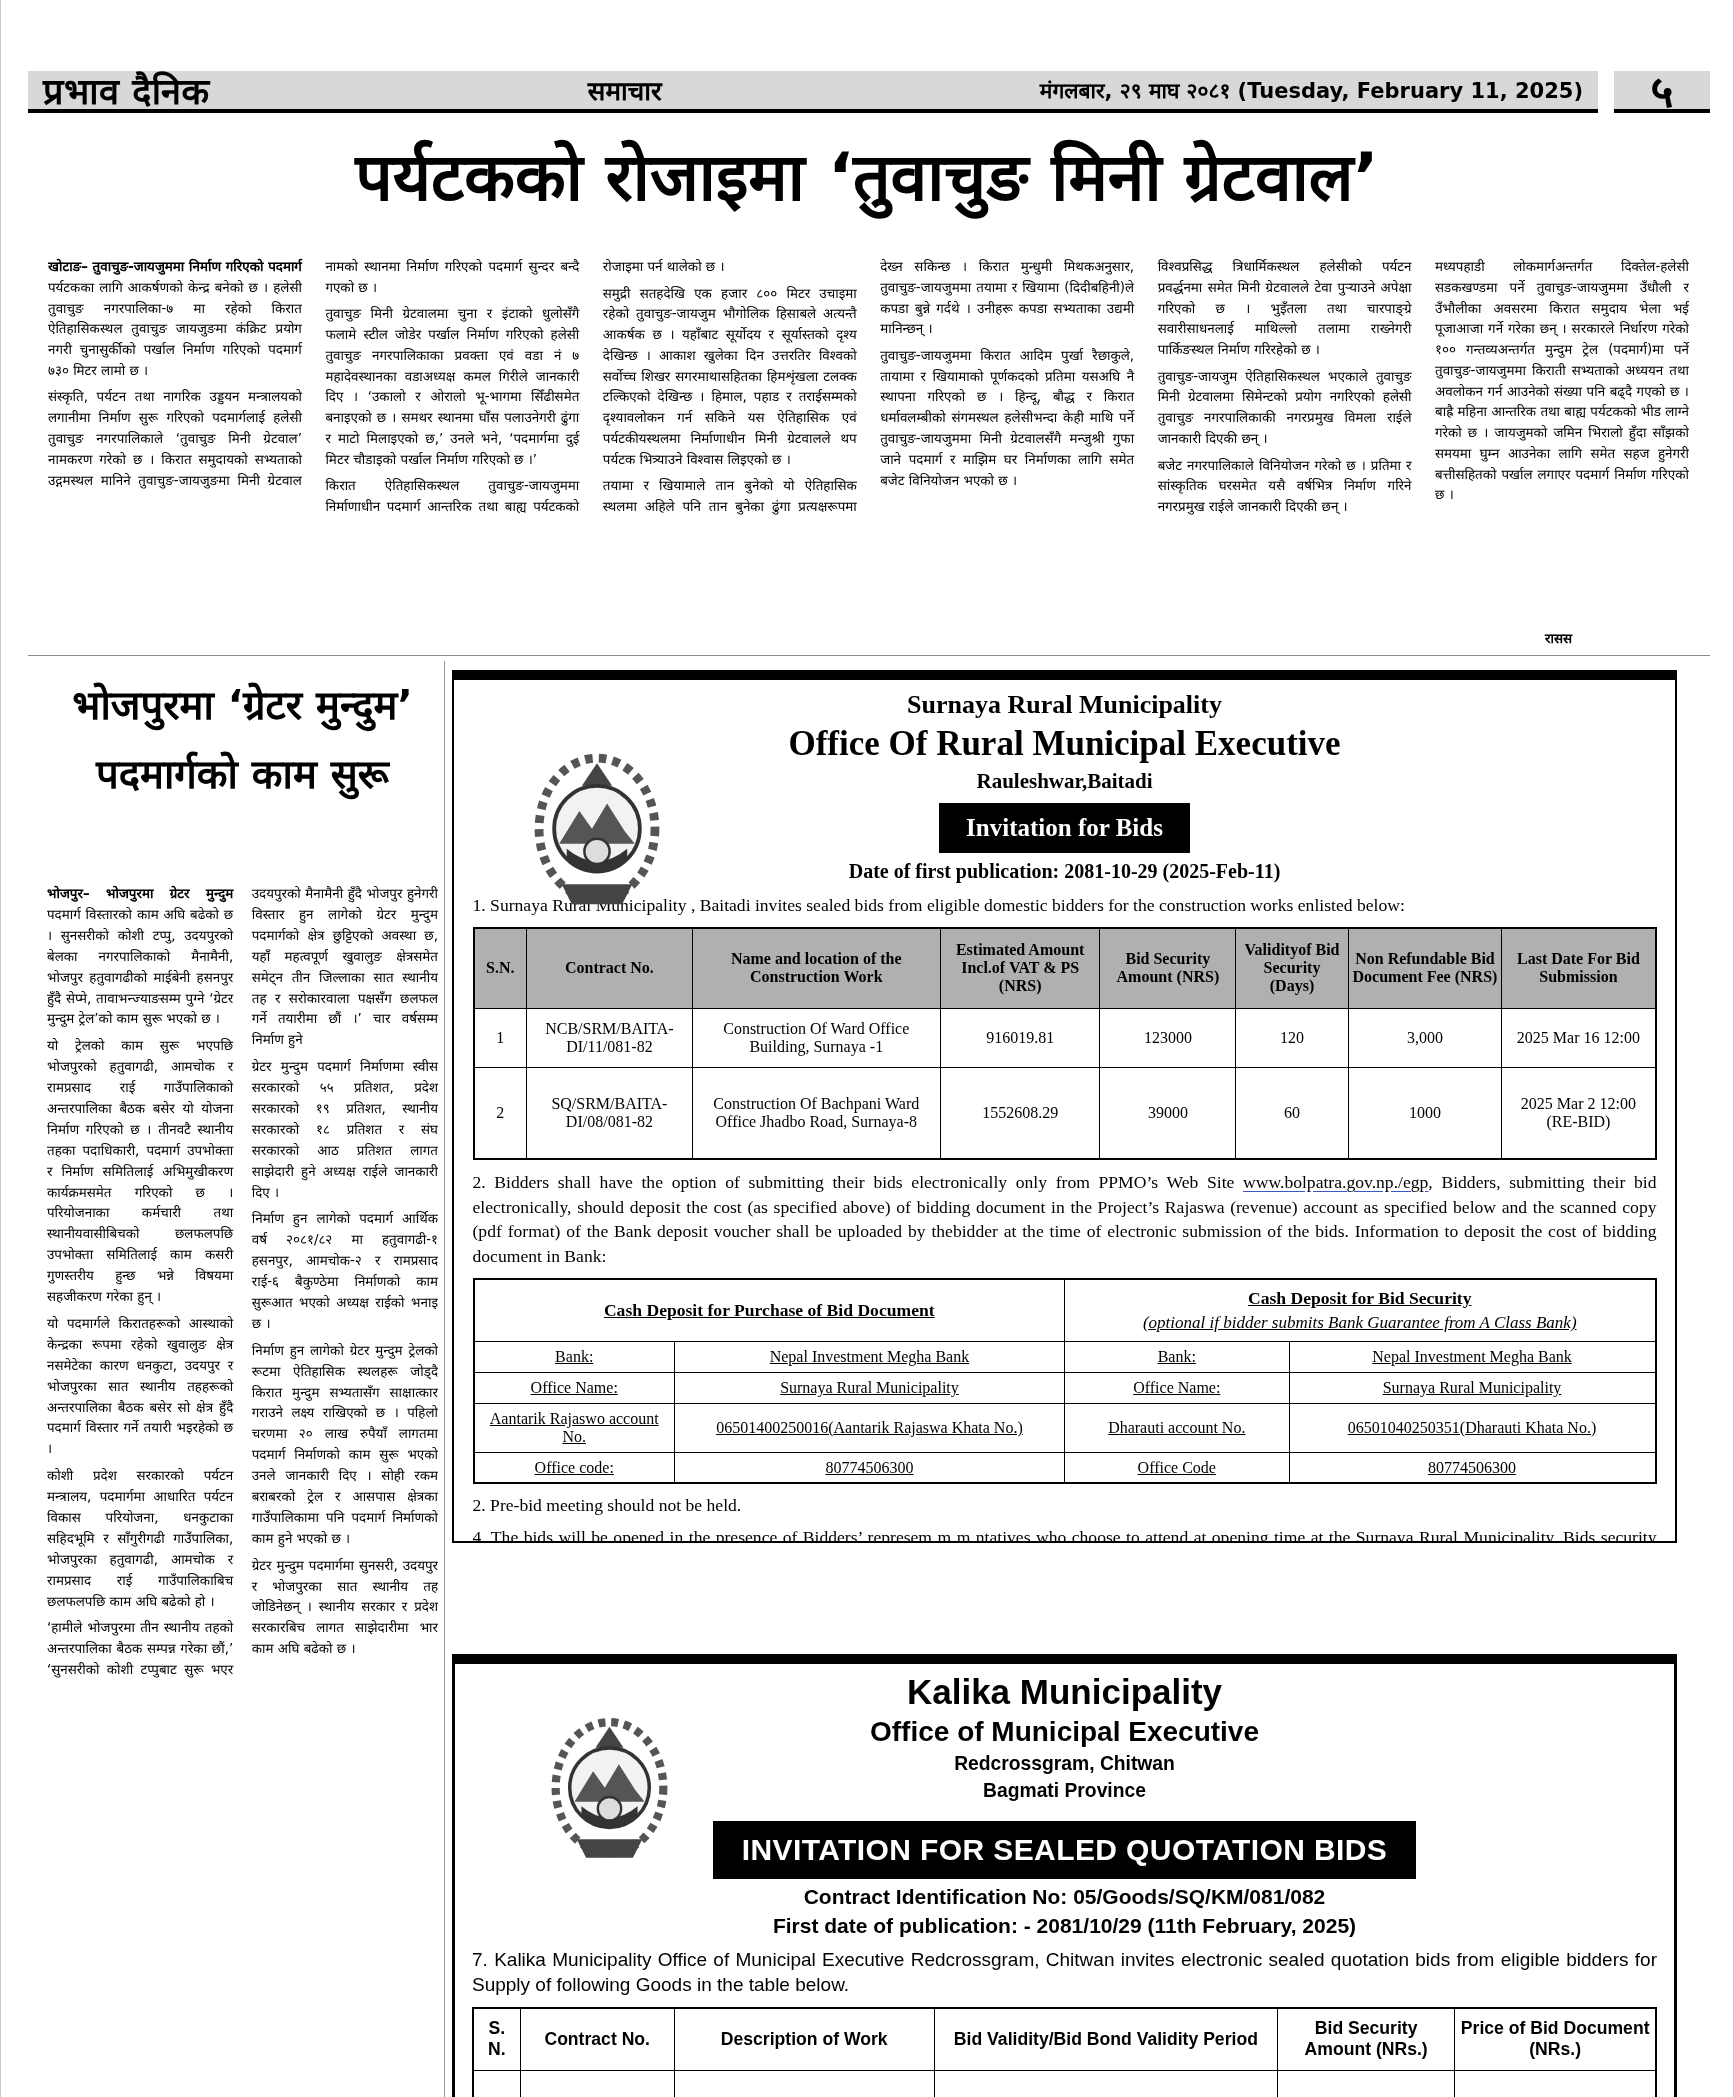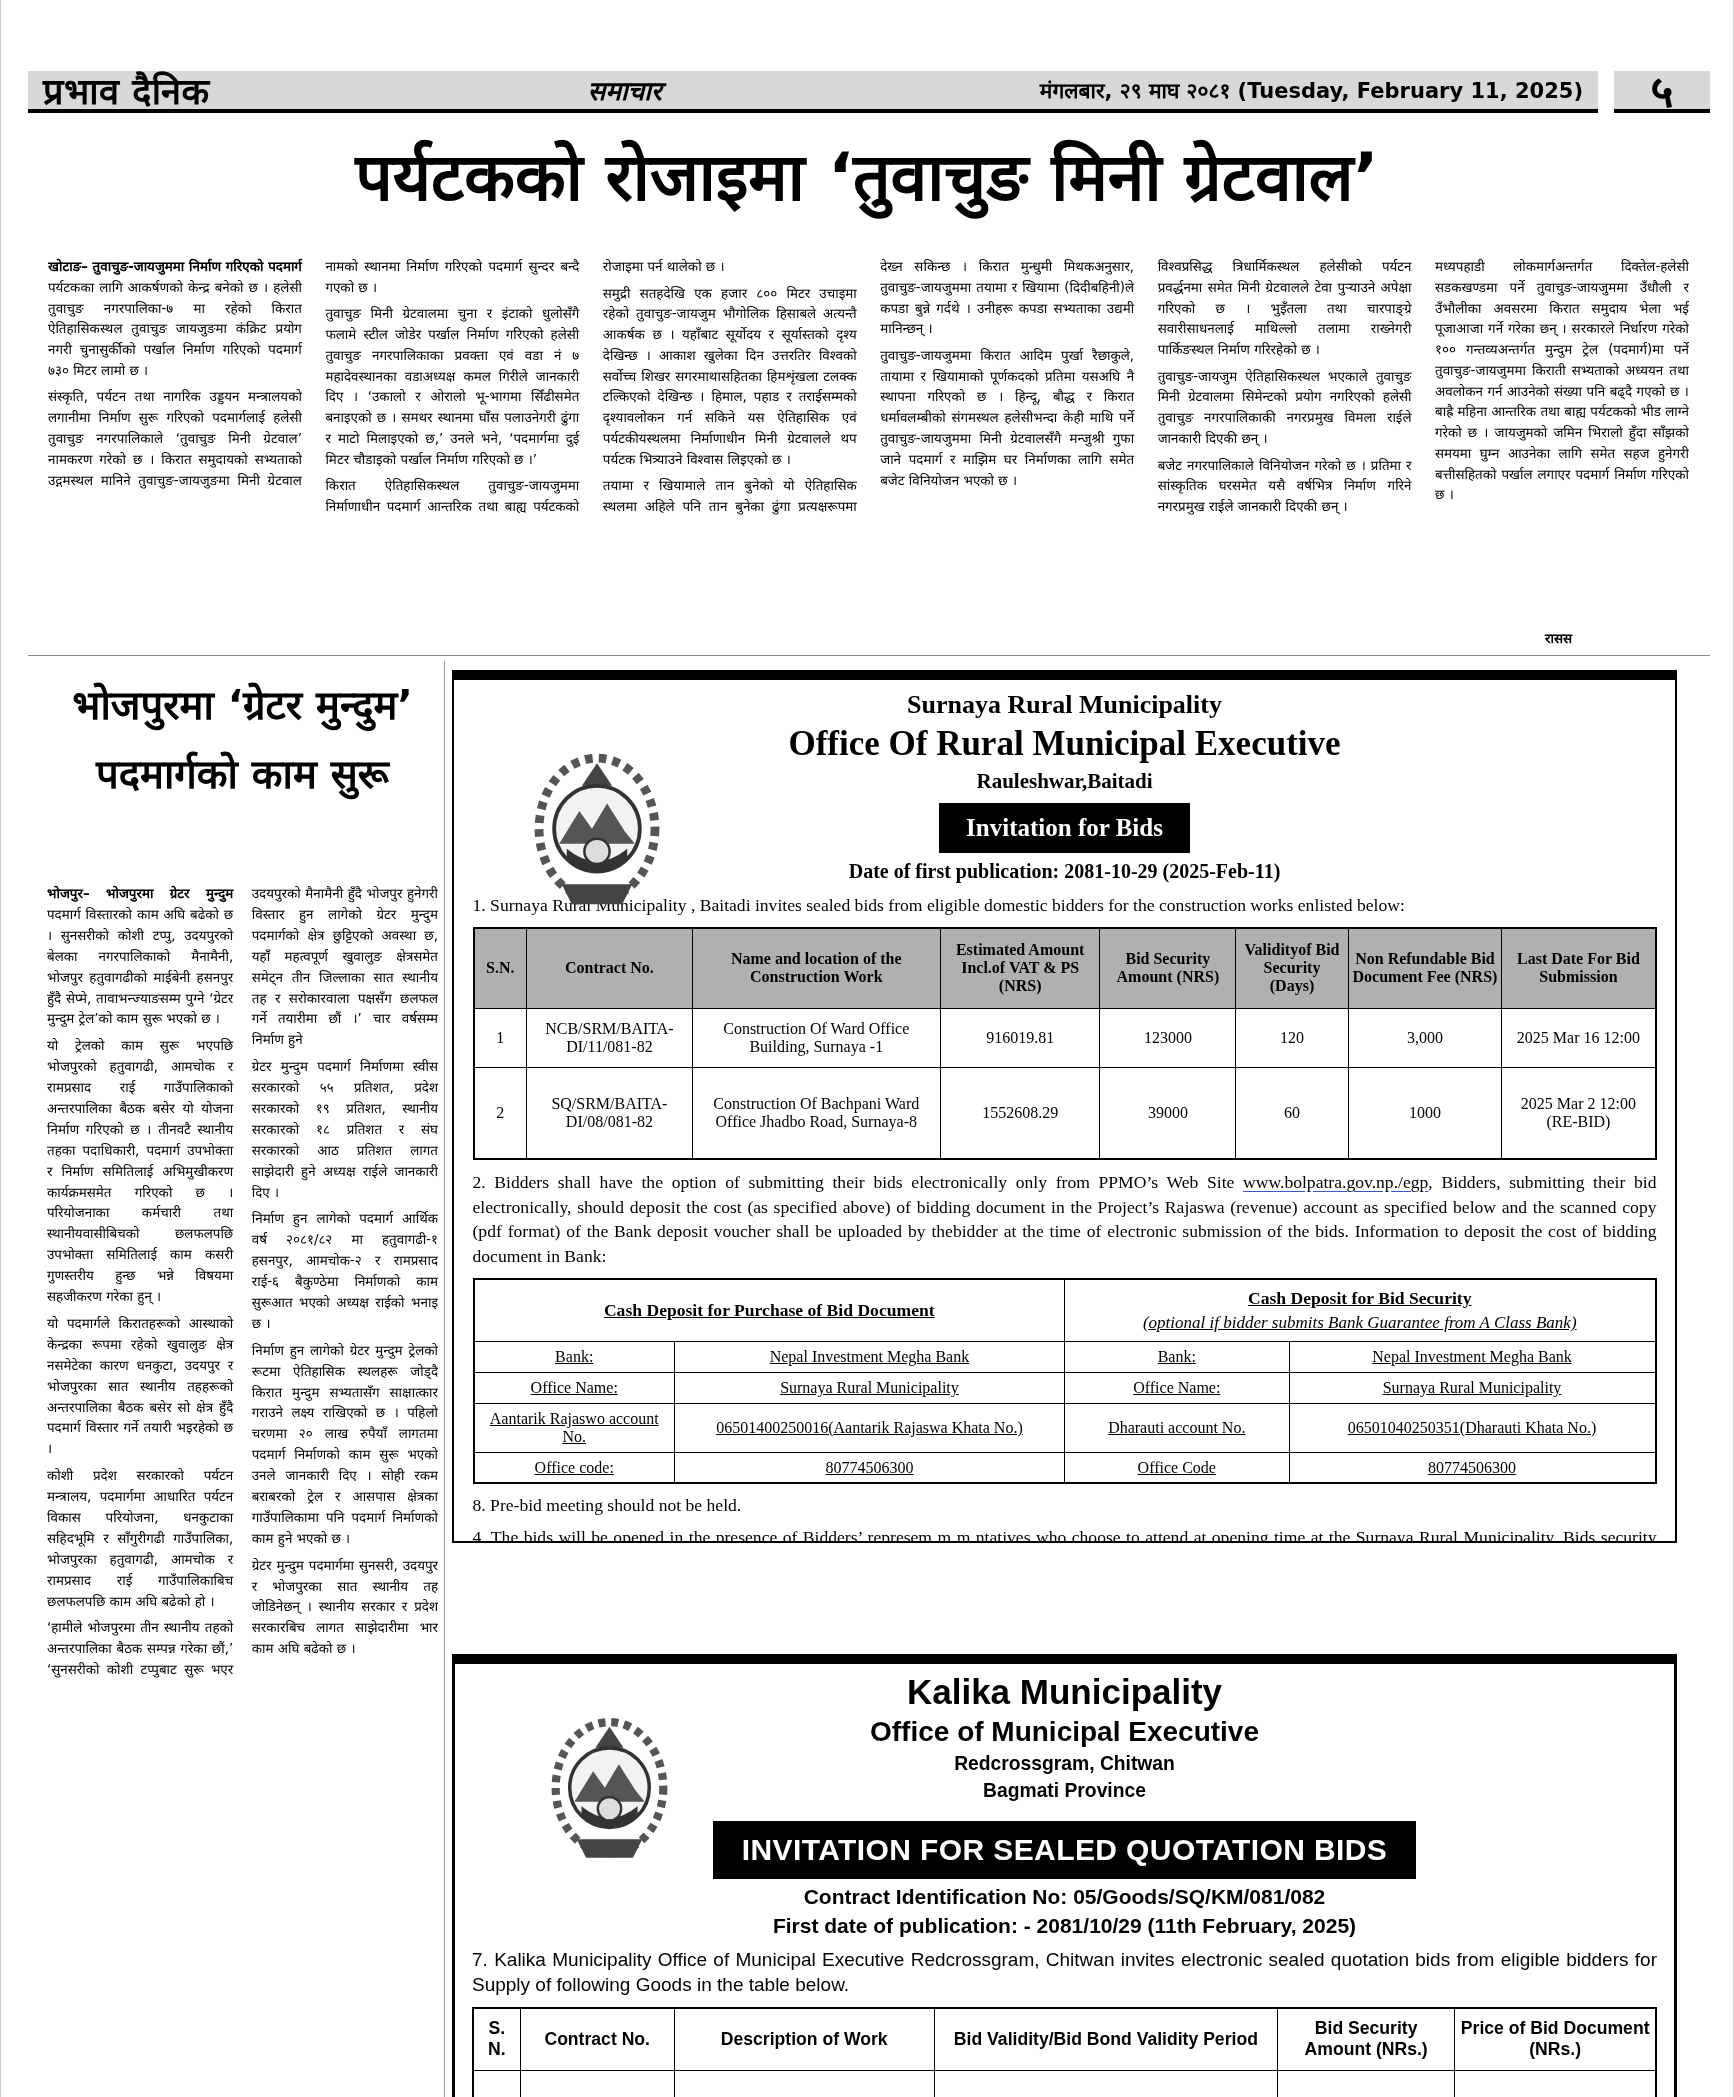--- a/index.html
+++ b/index.html
@@ -7,21 +7,21 @@
   #page {
     position:relative; width:1734px; height:2478px; background:#ffffff;
     font-family:"DejaVu Sans", sans-serif; color:#000;
     border-left:1.3px solid #c9c9c9; border-right:1.3px solid #c9c9c9;
     overflow:hidden;
   }
   
   #header-bar { position:absolute; left:27px; top:71px; width:1570px; height:42px;
     background:#d8d8d8; border-bottom:4.2px solid #000; display:flex; align-items:center; padding:0 15px; }
   #masthead { font-size:36px; font-weight:bold; letter-spacing:0.4px; }
-  #section-name { flex:1; text-align:center; font-size:26px; font-weight:bold;font-style:italic; }
+  #section-name { flex:1; text-align:center; font-size:26px; font-weight:bold; }
   #date-line { font-size:21px; font-weight:bold; white-space:nowrap;text-align:right; }
   #page-number-box { position:absolute; left:1613px; top:71px; width:96px; height:42px;
     background:#d8d8d8; border-bottom:4.2px solid #000; display:flex; align-items:center; justify-content:center;
     font-size:44px; font-weight:bold; }
   
   #lead-headline { position:absolute; left:0; top:129px; width:100%; text-align:center;
     font-size:66px; font-weight:bold; }
   #lead-body { position:absolute; left:47px; top:257px; width:1641px; height:393px;
     column-count:6; column-gap:23.5px; column-fill:balance;
     font-size:13.4px; line-height:1.55; text-align:justify; overflow:hidden; }
@@ -233,21 +233,21 @@
       <tr>
         <td>Office code:</td>
         <td>80774506300</td>
         <td>Office Code</td>
         <td>80774506300</td>
       </tr>
     </tbody>
       </table>
 
     <div class="notes">
-      <div>8. Pre-bid meeting should not be held.</div>
+      <div>2. Pre-bid meeting should not be held.</div>
       <div>4. The bids will be opened in the presence of Bidders’ represem  m m ntatives who choose to attend at opening time at the Surnaya Rural Municipality. Bids security must be valid for a period as specified above and must be accompanied by a bid security or scanned copy of the bid security in .pdf format in case of e-bid, amounting to a minimum of as specified above.</div>
       <div>5. If the date of opening falls on a government holiday, then the next working day shall be considered as the openingdate. In such case the validity period of the bid security shall remain the same as specified for the original last date ofbid submission.</div>
 
     </div>
 
   </div>
 
   <div id="kalika" class="notice">
     <svg class="emblem" style="left:96px;top:50px" width="117" height="159" viewBox="0 0 100 130">
         <use href="#emblem"></use>

